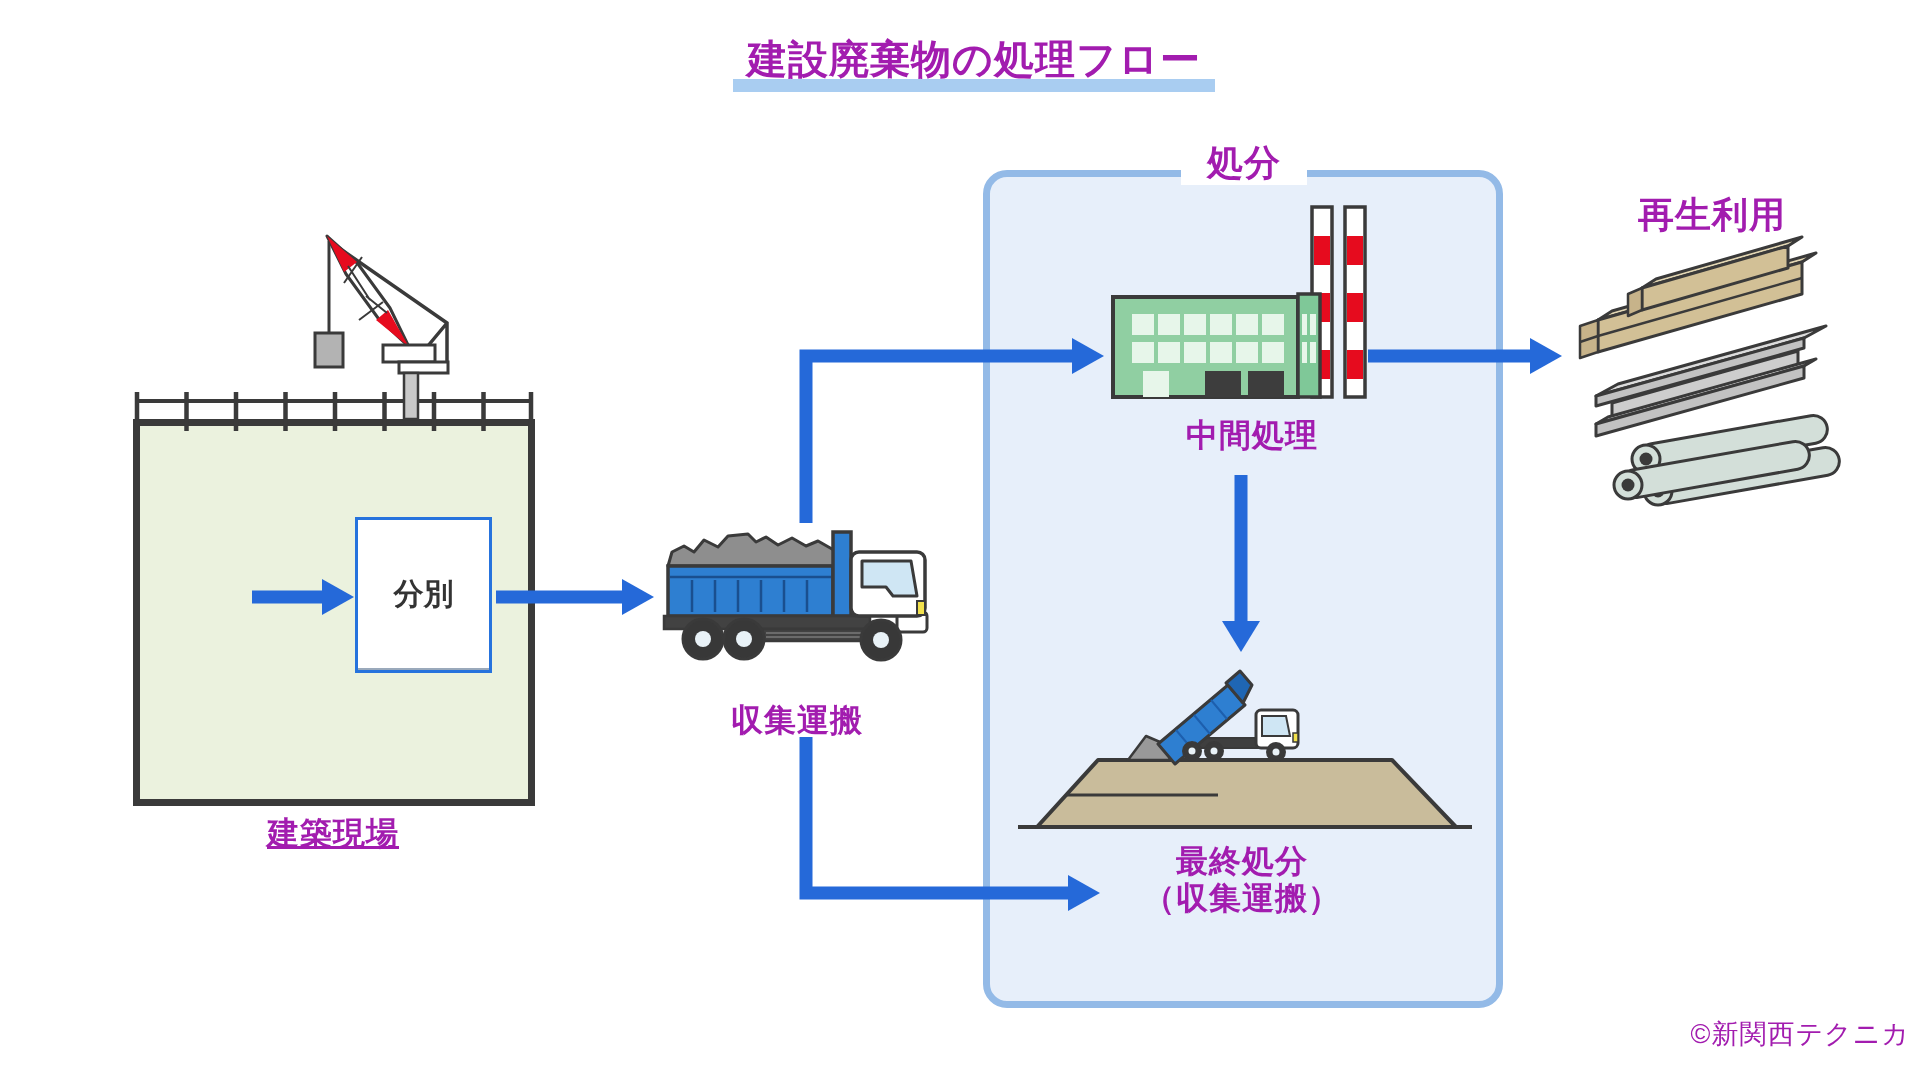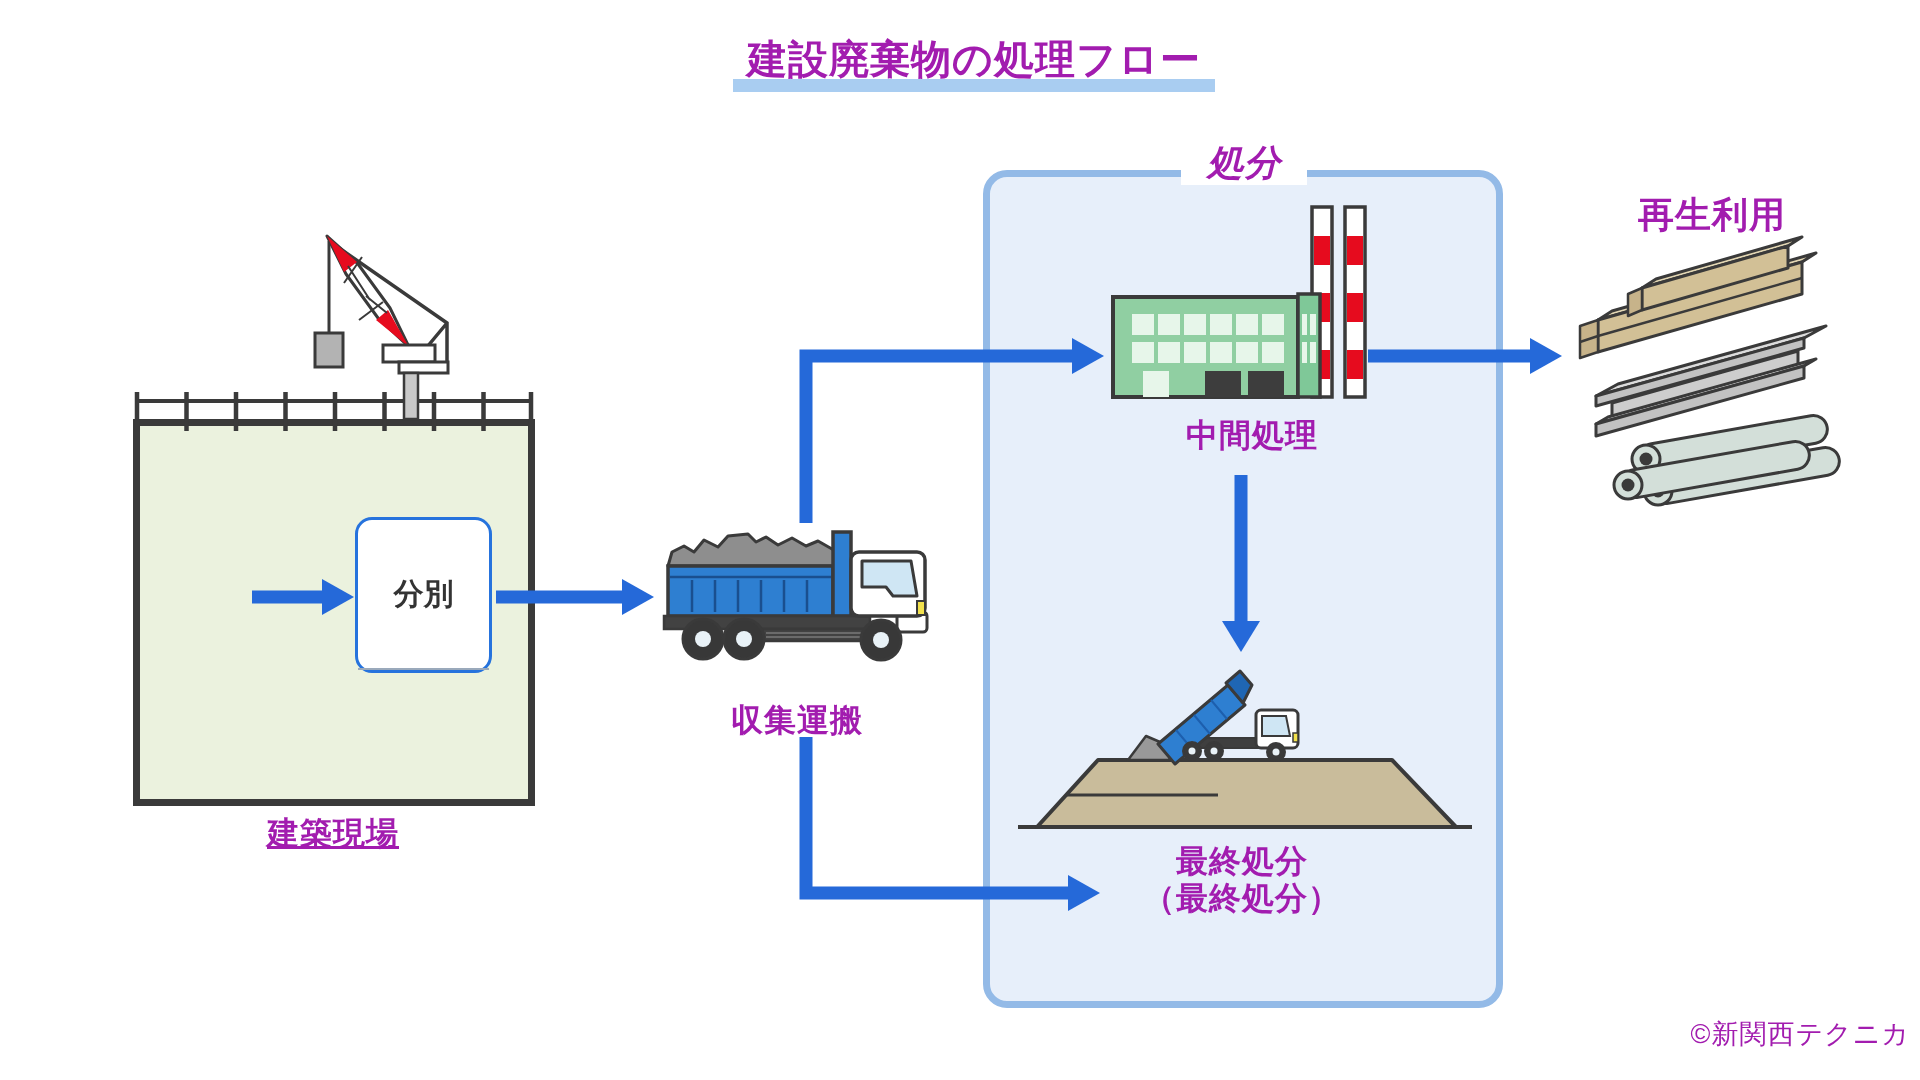--- a/index.html
+++ b/index.html
@@ -10,31 +10,31 @@
   }
   .abs{position:absolute;}
   .label{position:absolute;text-align:center;font-weight:600;color:#a21caf;letter-spacing:1px;line-height:1.15;}
   #title{left:733px;top:36px;width:482px;font-size:40px;font-weight:700;z-index:5;}
   #title-underline{left:733px;top:79px;width:482px;height:13px;background:var(--title-underline);z-index:4;}
   #site-box{left:133px;top:419px;width:402px;height:387px;box-sizing:border-box;
     background:var(--site-fill);border:7px solid var(--outline);z-index:1;}
   #disposal-box{left:983px;top:170px;width:520px;height:838px;box-sizing:border-box;
     background:var(--disposal-fill);border:7px solid var(--disposal-border);border-radius:24px;z-index:1;}
   #sort-box{left:355px;top:517px;width:137px;height:156px;box-sizing:border-box;background:#fff;
-    border:3px solid var(--box-border-blue);border-radius:17px;z-index:3;display:flex;flex-direction:column;}
+    border:3px solid var(--box-border-blue);border-radius:0;z-index:3;display:flex;flex-direction:column;}
   #sort-box .cell{flex:1;display:flex;align-items:center;justify-content:center;font-size:30px;font-weight:600;}
   #sort-box .cell.top{border-bottom:2px solid #9aa9bb;}
   #diagram-svg{left:0;top:0;z-index:2;}
   .ol{stroke:var(--outline);}
   .arrow-shaft{stroke:var(--arrow);stroke-width:13px;fill:none;}
   .arrow-head{fill:var(--arrow);}
   #label-emission{left:158px;top:577px;width:95px;font-size:32px;}
   #label-site{left:233px;top:815px;width:200px;font-size:32px;text-decoration:underline;}
   #label-transport{left:717px;top:702px;width:160px;font-size:32px;}
-  #label-disposal{left:1181px;top:140px;width:126px;font-size:36px;background:#fff;z-index:5;padding:2px 0;font-style:italic;}
+  #label-disposal{left:1181px;top:140px;width:126px;font-size:36px;background:#fff;z-index:5;padding:2px 0;}
   #label-intermediate{left:1170px;top:417px;width:164px;font-size:32px;z-index:3;}
   #label-final{left:1142px;top:843px;width:200px;font-size:32px;z-index:3;}
   #label-recycle{left:1626px;top:194px;width:172px;font-size:36px;}
   #copyright{left:1680px;top:1019px;width:230px;font-size:27px;font-weight:400;text-align:right;}
 </style>
 </head>
 <body>
 
 <div id="site-box" class="abs"></div>
 <div id="disposal-box" class="abs"></div>
@@ -209,16 +209,16 @@
 
 <div id="title-underline" class="abs"></div>
 <div id="title" class="label">建設廃棄物の処理フロー</div>
 <div id="label-emission" class="label">排出</div>
 <div id="label-site" class="label">建築現場</div>
 <div id="label-transport" class="label">収集運搬</div>
 <div id="label-disposal" class="label">処分</div>
 <div id="label-intermediate" class="label">中間処理</div>
 <div id="label-final" class="label">
   <div>最終処分</div>
-  <div>（最終処分）</div>
+  <div>（収集運搬）</div>
 </div>
 <div id="label-recycle" class="label">再生利用</div>
 <div id="copyright" class="label">©新関西テクニカ</div>
 
 </body></html>

